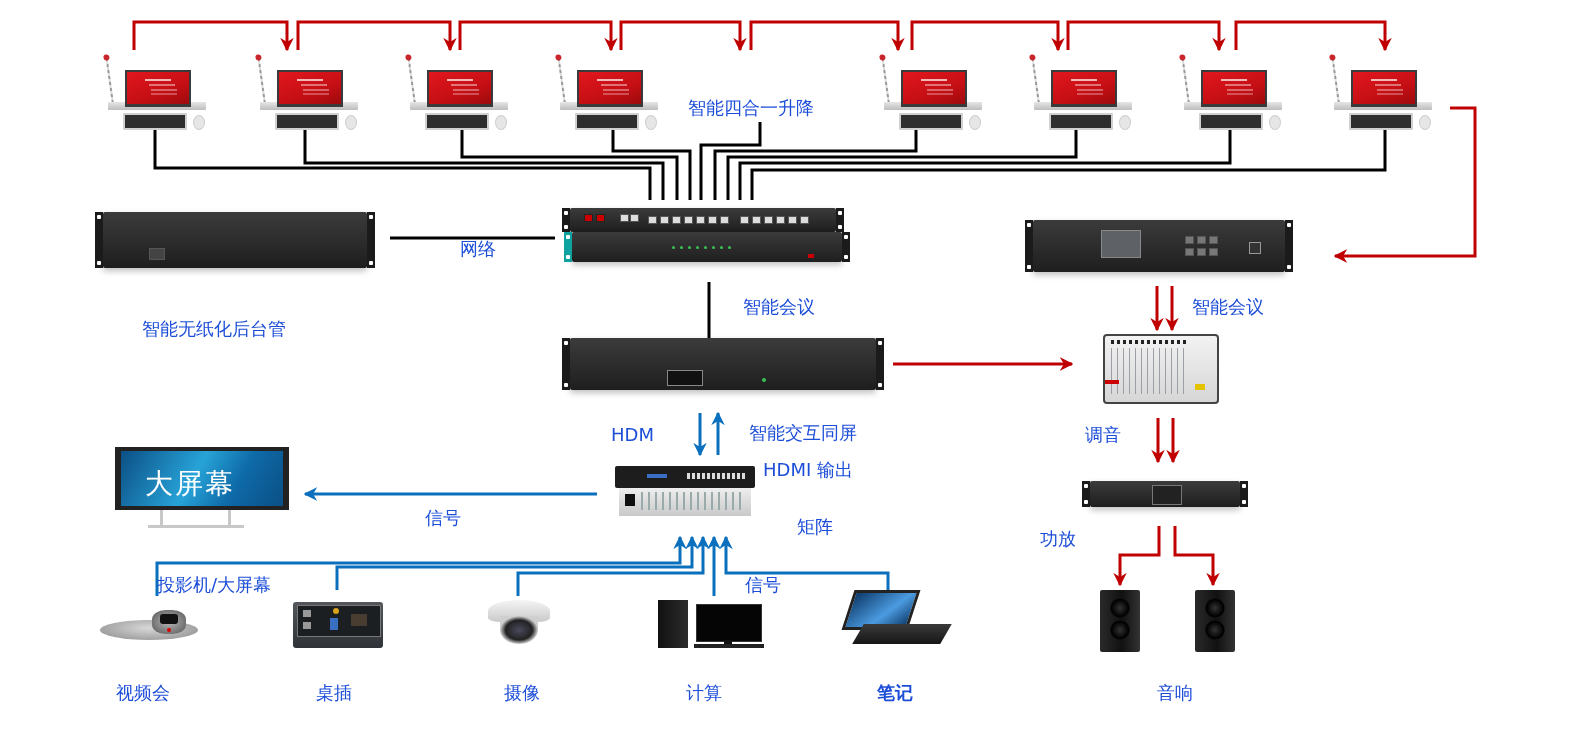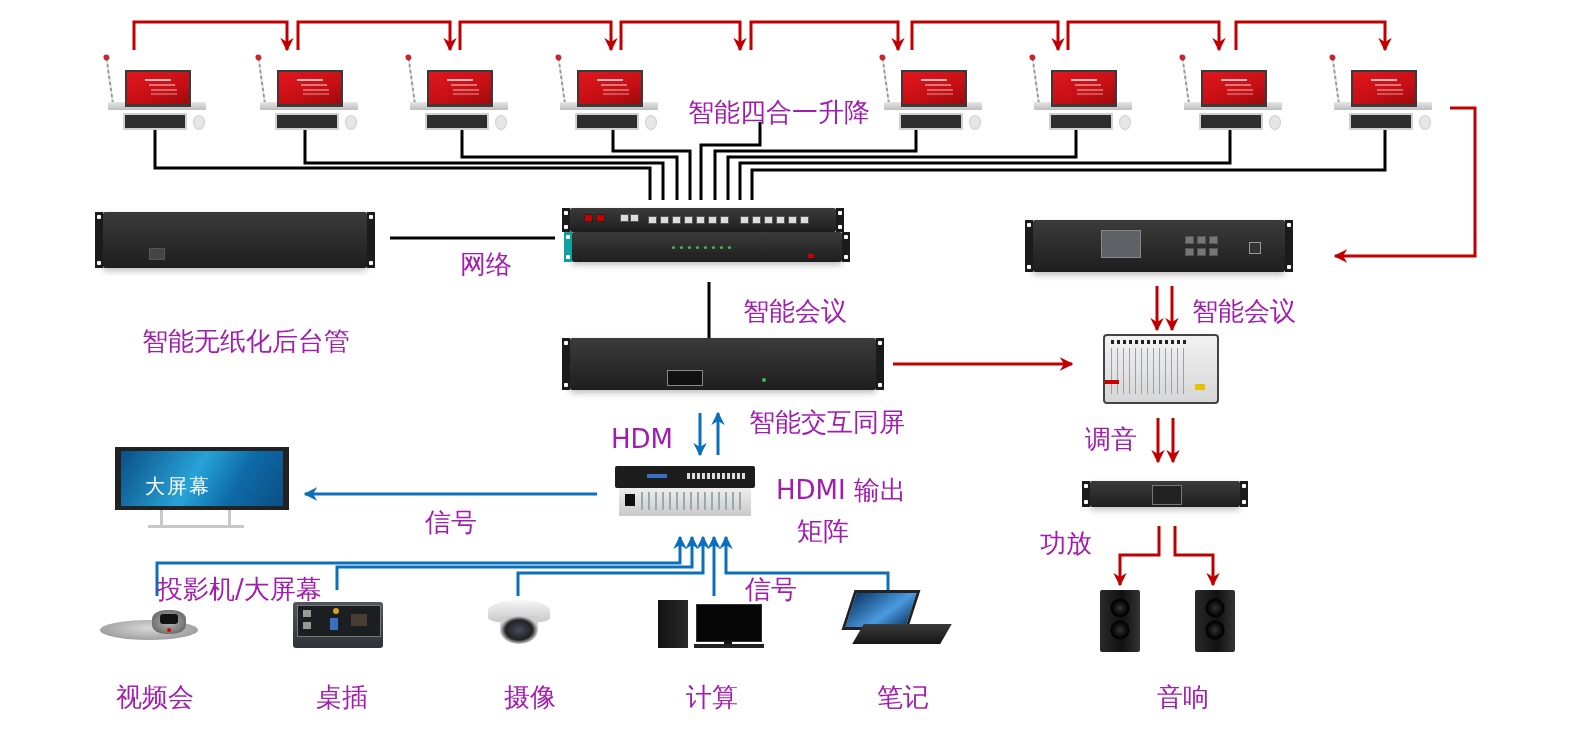--- a/index.html
+++ b/index.html
@@ -1,40 +1,40 @@
 <!DOCTYPE html>
 <html><head>
 <meta charset="utf-8">
 <style>
   html, body { margin:0; padding:0; background:#ffffff; }
   body { width:1573px; height:747px; position:relative; overflow:hidden;
          font-family:"DejaVu Sans", "Liberation Sans", sans-serif; }
   #wires { position:absolute; left:0; top:0; width:1573px; height:747px; }
-  .lbl { position:absolute; color:#a21caf; font-size:26px; white-space:nowrap; line-height:1; }
+  .lbl { position:absolute; color:#1d4ed8; font-size:18px; white-space:nowrap; line-height:1; }
   .dev { position:absolute; }
   
   .term { position:absolute; width:120px; height:70px; }
   .term .mic { position:absolute; left:4px; top:0; width:2px; height:46px; background:repeating-linear-gradient(#999 0 3px,#ddd 3px 6px); transform:rotate(-8deg); transform-origin:bottom; }
   .term .mic::before { content:""; position:absolute; left:-2px; top:-4px; width:6px; height:6px; border-radius:50%; background:#c9262c; }
   .term .bar { position:absolute; left:0; top:44px; width:98px; height:8px; background:linear-gradient(#e6e6e6,#bdbdbd); border-radius:1px; }
   .term .scr { position:absolute; left:17px; top:12px; width:62px; height:32px; background:linear-gradient(160deg,#e1171e 0%,#c50f14 60%,#9d0a0d 100%); border:2px solid #3a3a3a; border-bottom-width:3px; }
   .term .scr::after { content:""; position:absolute; left:18px; top:7px; width:26px; height:2px; background:#fff; opacity:.7; box-shadow:4px 5px 0 -0px rgba(255,255,255,.6), 6px 10px 0 rgba(255,255,255,.5), 6px 14px 0 rgba(255,255,255,.4); }
   .term .kb { position:absolute; left:15px; top:55px; width:60px; height:13px; background:#2e2e2e; border:2px solid #d0d0d0; border-radius:1px; }
   .term .mouse { position:absolute; left:85px; top:57px; width:10px; height:13px; background:#e6e6e6; border-radius:50%; border:1px solid #cfcfcf; }
   
   .rack { position:absolute; background:linear-gradient(#3b3b3b,#1e1e1e); border-radius:2px; box-shadow:0 3px 6px rgba(0,0,0,.25); }
   .rack .ear { position:absolute; top:0; width:8px; height:100%; background:#1b1b1b; }
   .rack .ear.l { left:-8px; } .rack .ear.r { right:-8px; }
   .rack .ear::before, .rack .ear::after { content:""; position:absolute; left:2px; width:4px; height:4px; background:#fff; border-radius:1px; }
   .rack .ear::before { top:3px; } .rack .ear::after { bottom:3px; }
   .port { position:absolute; width:7px; height:6px; background:#ddd; border:1px solid #555; }
   .led { position:absolute; width:3px; height:3px; background:#39c152; border-radius:50%; }
   .screen { position:absolute; width:30px; height:20px; background:#5e6266; border:1px solid #888; }
   .bigscr { position:absolute; left:115px; top:447px; width:162px; height:55px; background:linear-gradient(120deg,#0b4f85,#27a3d8 45%,#0e6aa8 70%,#0b4f85); border:4px solid #222; border-left-width:6px; border-right-width:6px; }
-  .bigscr span { position:absolute; left:24px; top:22px; color:#fff; font-size:20px; letter-spacing:2px; font-family:"DejaVu Serif", serif; }
+  .bigscr span { position:absolute; left:24px; top:14px; color:#fff; font-size:28px; letter-spacing:2px; font-family:"DejaVu Serif", serif; }
   .stand { position:absolute; background:#c8c8c8; }
   .speaker { position:absolute; width:40px; height:62px; background:linear-gradient(90deg,#2a2a2a,#111 55%,#333); border-radius:2px; }
   .speaker::before, .speaker::after { content:""; position:absolute; left:10px; width:20px; height:20px; border-radius:50%; background:radial-gradient(#333,#000 60%,#444); }
   .speaker::before { top:8px; } .speaker::after { top:30px; }
 </style>
 </head>
 <body>
 
 <svg id="wires" xmlns="http://www.w3.org/2000/svg">
   <defs>
@@ -272,32 +272,32 @@
   <div style="position:absolute;left:38px;top:4px;width:64px;height:36px;background:#050505;border:1px solid #333;"></div>
   <div style="position:absolute;left:66px;top:40px;width:8px;height:5px;background:#111;"></div>
   <div style="position:absolute;left:36px;top:44px;width:70px;height:4px;background:#222;"></div>
 </div>
 <div class="dev" style="left:838px;top:588px;width:110px;height:60px;">
   <div style="position:absolute;left:10px;top:2px;width:60px;height:34px;background:linear-gradient(135deg,#0d3a6a,#4b9be0 60%,#0d3a6a);border:3px solid #222;transform:skewX(-18deg);"></div>
   <div style="position:absolute;left:20px;top:36px;width:88px;height:20px;background:linear-gradient(#3a3a3a,#161616);transform:skewX(-30deg);"></div>
 </div>
 
 <span class="lbl" style="left:688px;top:99px;">智能四合一升降</span>
-<span class="lbl" style="left:460px;top:251px;">网络</span>
-<span class="lbl" style="left:142px;top:328px;">智能无纸化后台管</span>
+<span class="lbl" style="left:460px;top:240px;">网络</span>
+<span class="lbl" style="left:142px;top:320px;">智能无纸化后台管</span>
 <span class="lbl" style="left:743px;top:298px;">智能会议</span>
 <span class="lbl" style="left:1192px;top:298px;">智能会议</span>
 <span class="lbl" style="left:611px;top:426px;">HDM</span>
-<span class="lbl" style="left:749px;top:409px;">智能交互同屏</span>
-<span class="lbl" style="left:763px;top:477px;margin-left:13px;">HDMI 输出</span>
+<span class="lbl" style="left:749px;top:424px;">智能交互同屏</span>
+<span class="lbl" style="left:763px;top:461px;">HDMI 输出</span>
 <span class="lbl" style="left:797px;top:518px;">矩阵</span>
 <span class="lbl" style="left:425px;top:509px;">信号</span>
 <span class="lbl" style="left:157px;top:576px;">投影机/大屏幕</span>
 <span class="lbl" style="left:745px;top:576px;">信号</span>
 <span class="lbl" style="left:1085px;top:426px;">调音</span>
 <span class="lbl" style="left:1040px;top:530px;">功放</span>
 <span class="lbl" style="left:1157px;top:684px;">音响</span>
 
 <span class="lbl" style="left:116px;top:684px;">视频会</span>
 <span class="lbl" style="left:316px;top:684px;">桌插</span>
 <span class="lbl" style="left:504px;top:684px;">摄像</span>
 <span class="lbl" style="left:686px;top:684px;">计算</span>
-<span class="lbl" style="left:877px;top:684px;">笔记</span>
+<span class="lbl" style="left:877px;top:684px;font-weight:bold;">笔记</span>
 
 </body></html>

